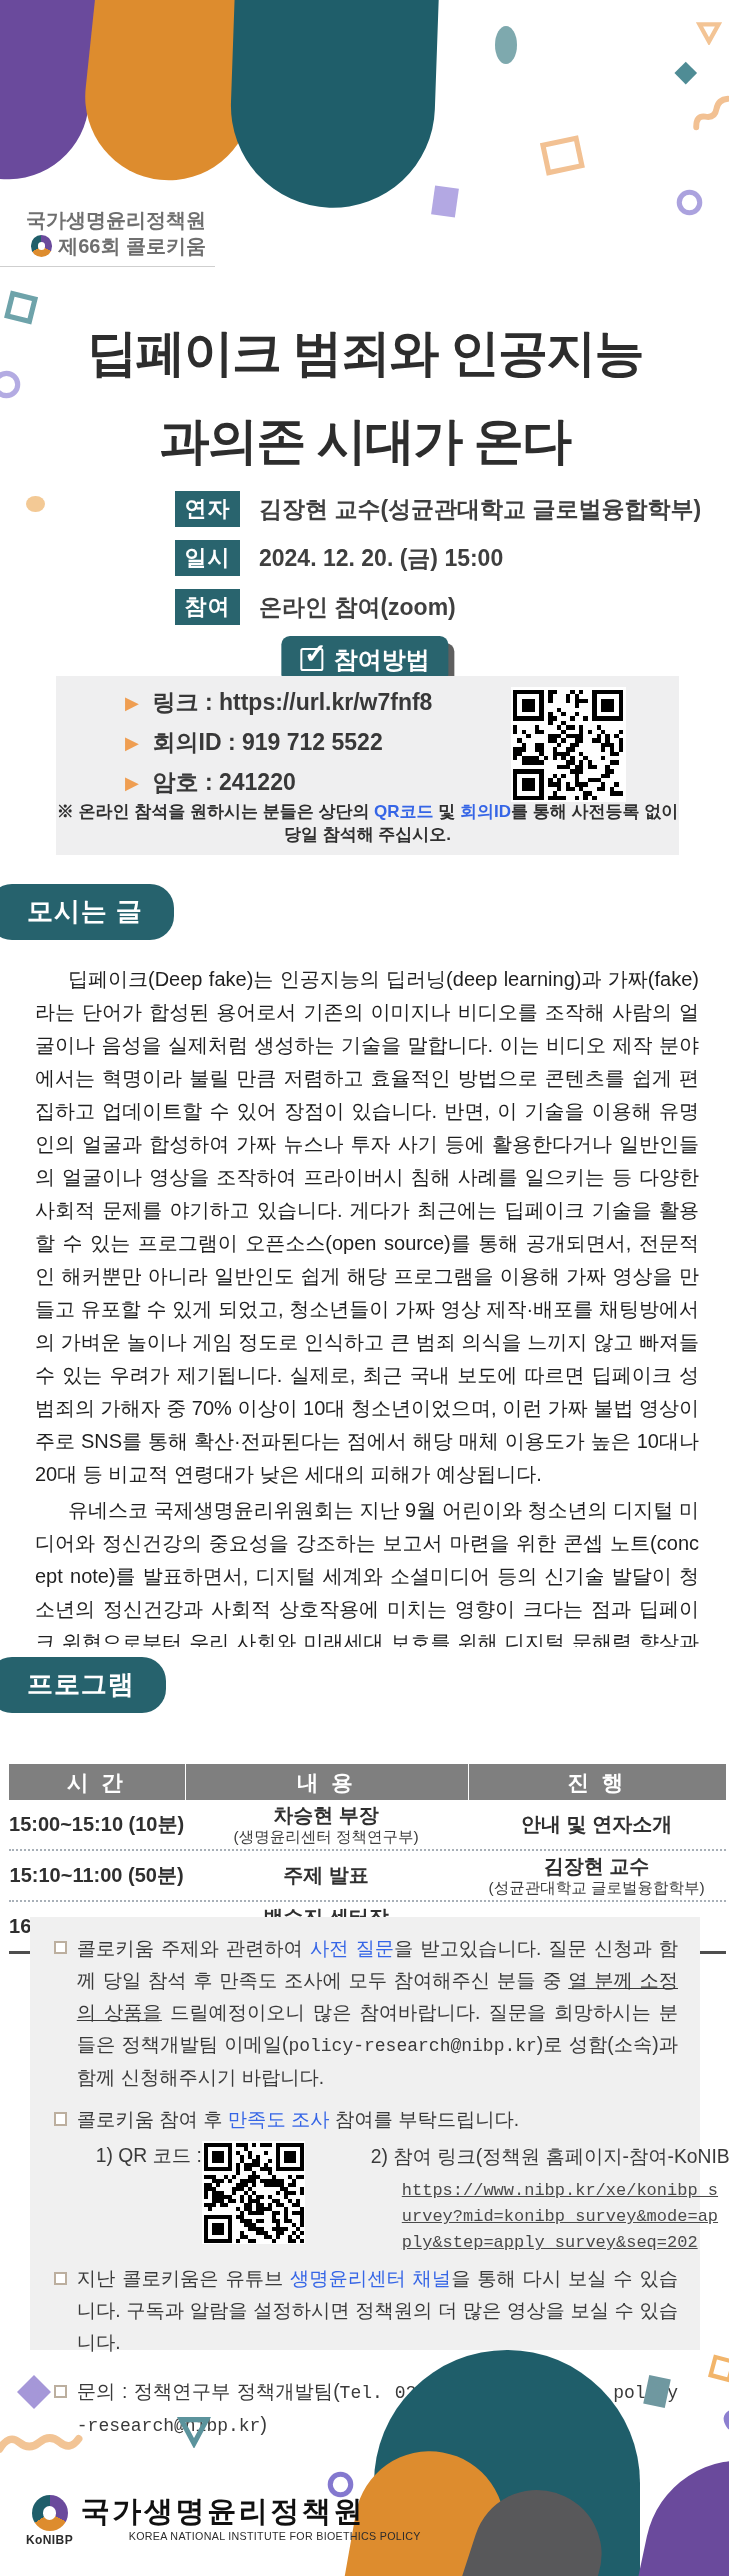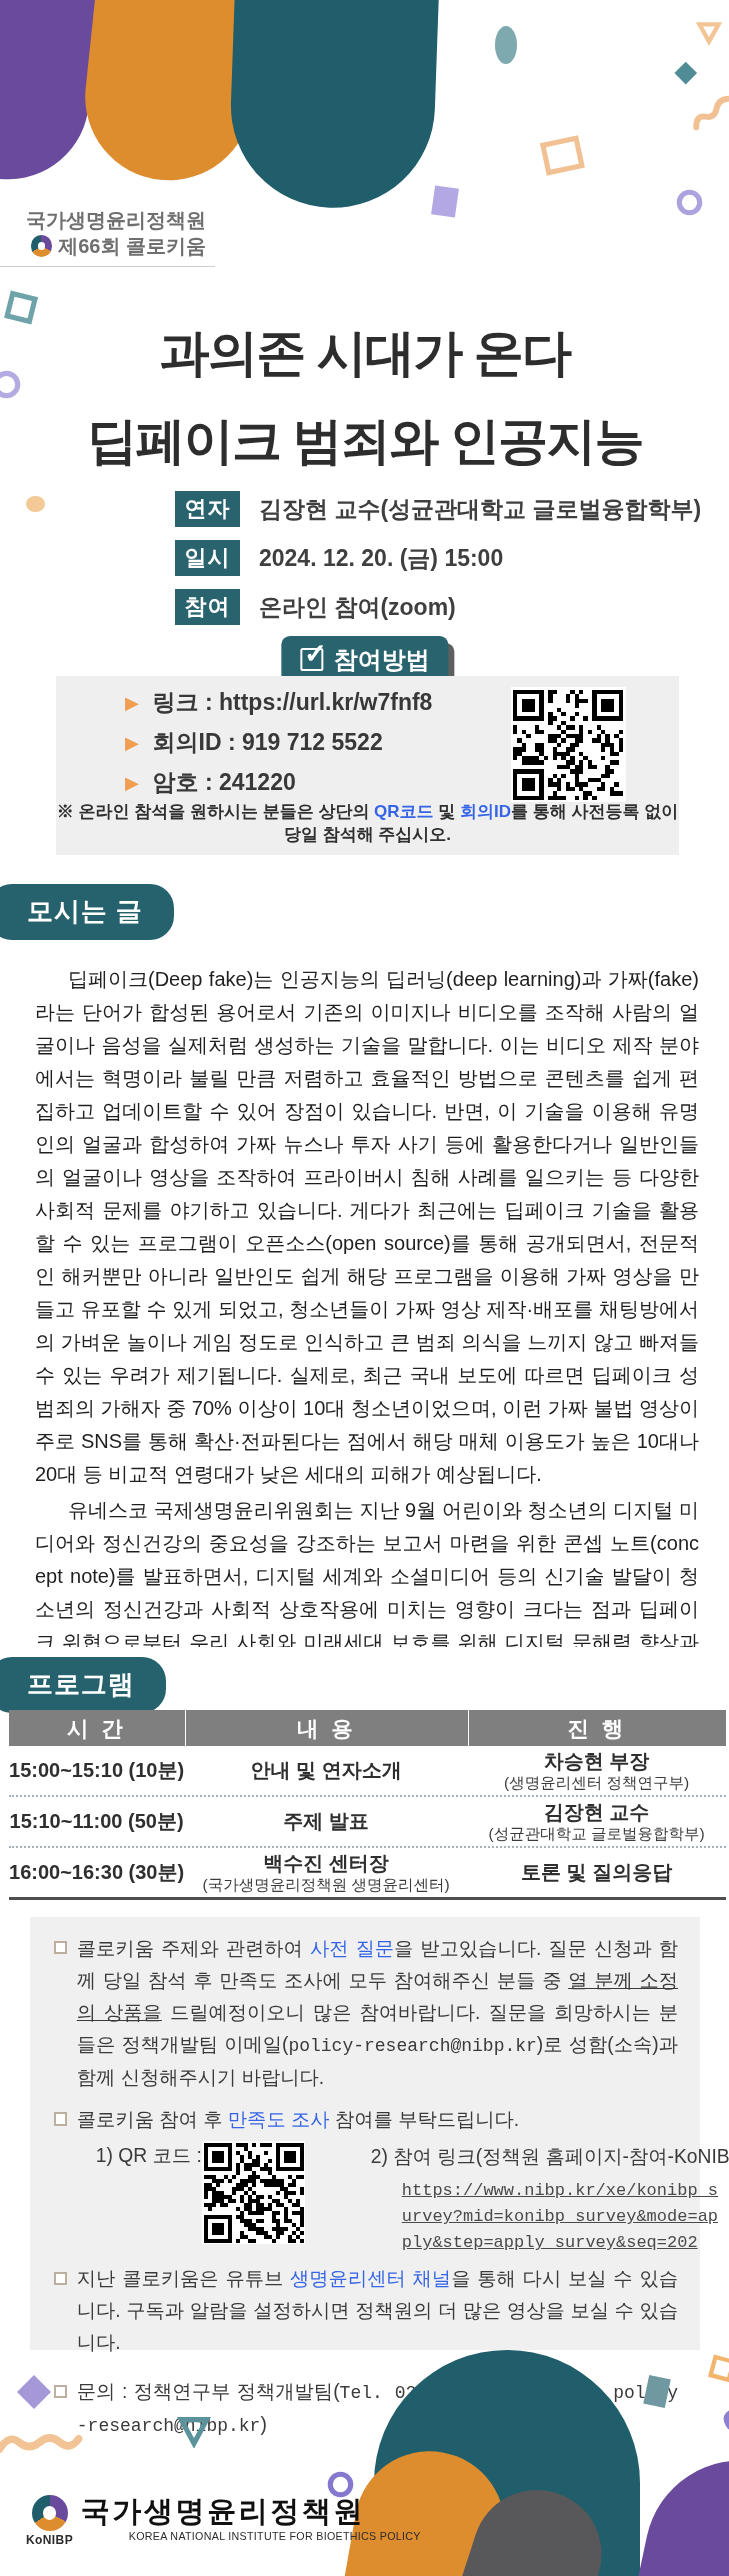--- a/index.html
+++ b/index.html
@@ -61,21 +61,21 @@
     font-size:17px;font-weight:600;color:#2f2f2f;}
   .blue{color:#3565e6;}
   
   .tab-badge{position:absolute;left:-12px;background:#26626d;color:#fff;
     border-radius:24px;padding:10.3px 31px 10.3px 39px;font-size:26px;font-weight:700;letter-spacing:0.9px;}
   
   .invitation{position:absolute;left:32px;top:960px;width:670px;height:687px;overflow:hidden;
     font-size:20px;line-height:33px;color:#1f1f1f;text-align:justify;font-weight:500;}
   .invitation p{margin:3px;text-indent:33px;word-break:break-all;}
   
-  .program{position:absolute;left:8.6px;top:1710px;width:717px;border-bottom:3.4px solid #4f4f4f;}
+  .program{position:absolute;left:8.6px;top:1764px;width:717px;border-bottom:3.4px solid #4f4f4f;}
   .p-head{display:grid;grid-template-columns:176px 283px 258px;background:#7f7f7f;height:36px;}
   .p-head div{display:flex;align-items:center;justify-content:center;color:#fff;
     font-size:21.5px;font-weight:700;letter-spacing:3.4px;}
   .p-head div + div{border-left:1.7px solid #fff;}
   .p-row{display:grid;grid-template-columns:176px 283px 258px;min-height:49px;align-items:center;}
   .p-row + .p-row{border-top:2.6px dotted #a8b0b8;}
   .p-cell{text-align:center;font-size:20px;font-weight:600;color:#2f2f2f;line-height:23px;padding:3.4px 0;}
   .p-affil{font-size:15.5px;font-weight:500;color:#3c3c3c;line-height:19px;}
   
   .notes{position:absolute;left:30px;top:1917px;width:670px;height:433px;background:#f0f0f0;
@@ -136,22 +136,22 @@
 
   <div class="brand">
     <div class="l1">국가생명윤리정책원</div>
     <div class="l2">
       <span class="emblem"></span>
       <span>제66회 콜로키움</span>
     </div>
   </div>
 
   <div class="main-title">
+    <div>딥페이크 범죄와 인공지능</div>
     <div>과의존 시대가 온다</div>
-    <div>딥페이크 범죄와 인공지능</div>
   </div>
 
   <div class="info">
     <div class="info-row">
       <div class="chip">연자</div>
       <div class="info-val">김장현 교수(성균관대학교 글로벌융합학부)</div>
     </div>
     <div class="info-row">
       <div class="chip">일시</div>
       <div class="info-val">2024. 12. 20. (금) 15:00</div>
@@ -377,25 +377,25 @@
 
   <div class="tab-badge" style="top:1657px;">프로그램</div>
   <div class="program">
     <div class="p-head">
       <div>시 간</div>
       <div>내 용</div>
       <div>진 행</div>
     </div>
     <div class="p-row">
       <div class="p-cell">15:00~15:10 (10분)</div>
-      <div class="p-cell">안내 및 연자소개</div>
       <div class="p-cell">
         <div>차승현 부장</div>
         <div class="p-affil">(생명윤리센터 정책연구부)</div>
       </div>
+      <div class="p-cell">안내 및 연자소개</div>
     </div>
     <div class="p-row">
       <div class="p-cell">15:10~11:00 (50분)</div>
       <div class="p-cell">주제 발표</div>
       <div class="p-cell">
         <div>김장현 교수</div>
         <div class="p-affil">(성균관대학교 글로벌융합학부)</div>
       </div>
     </div>
     <div class="p-row">

